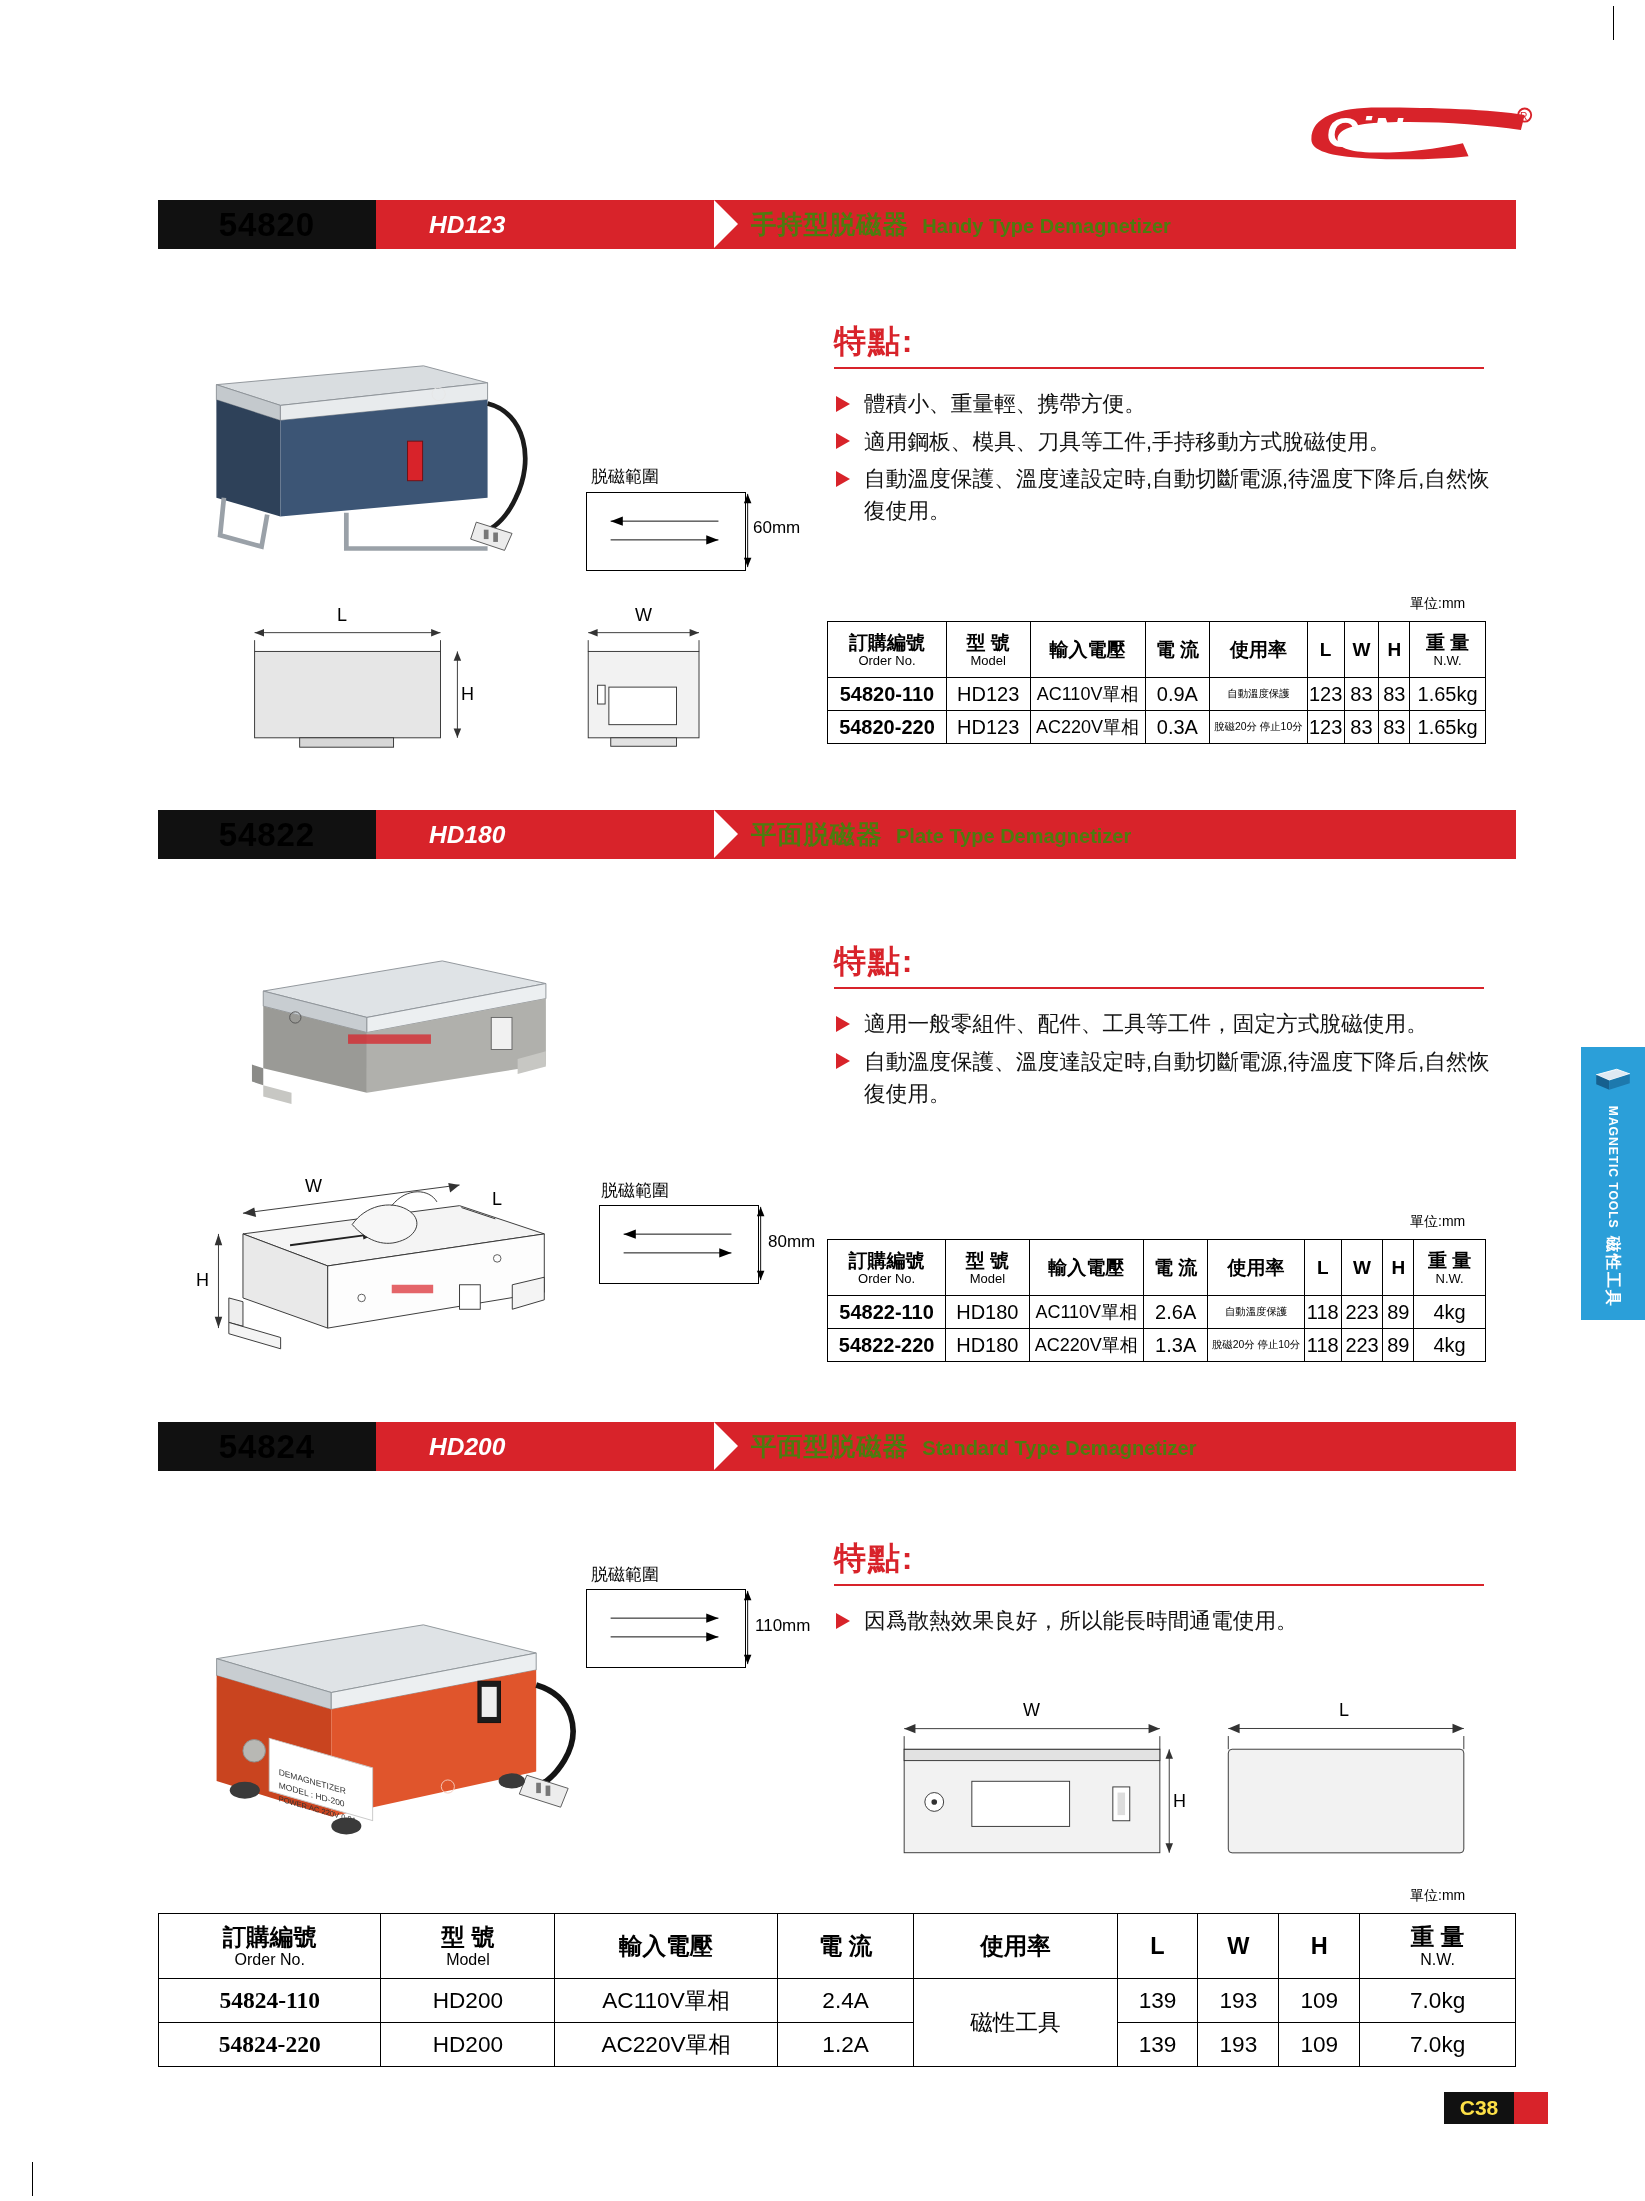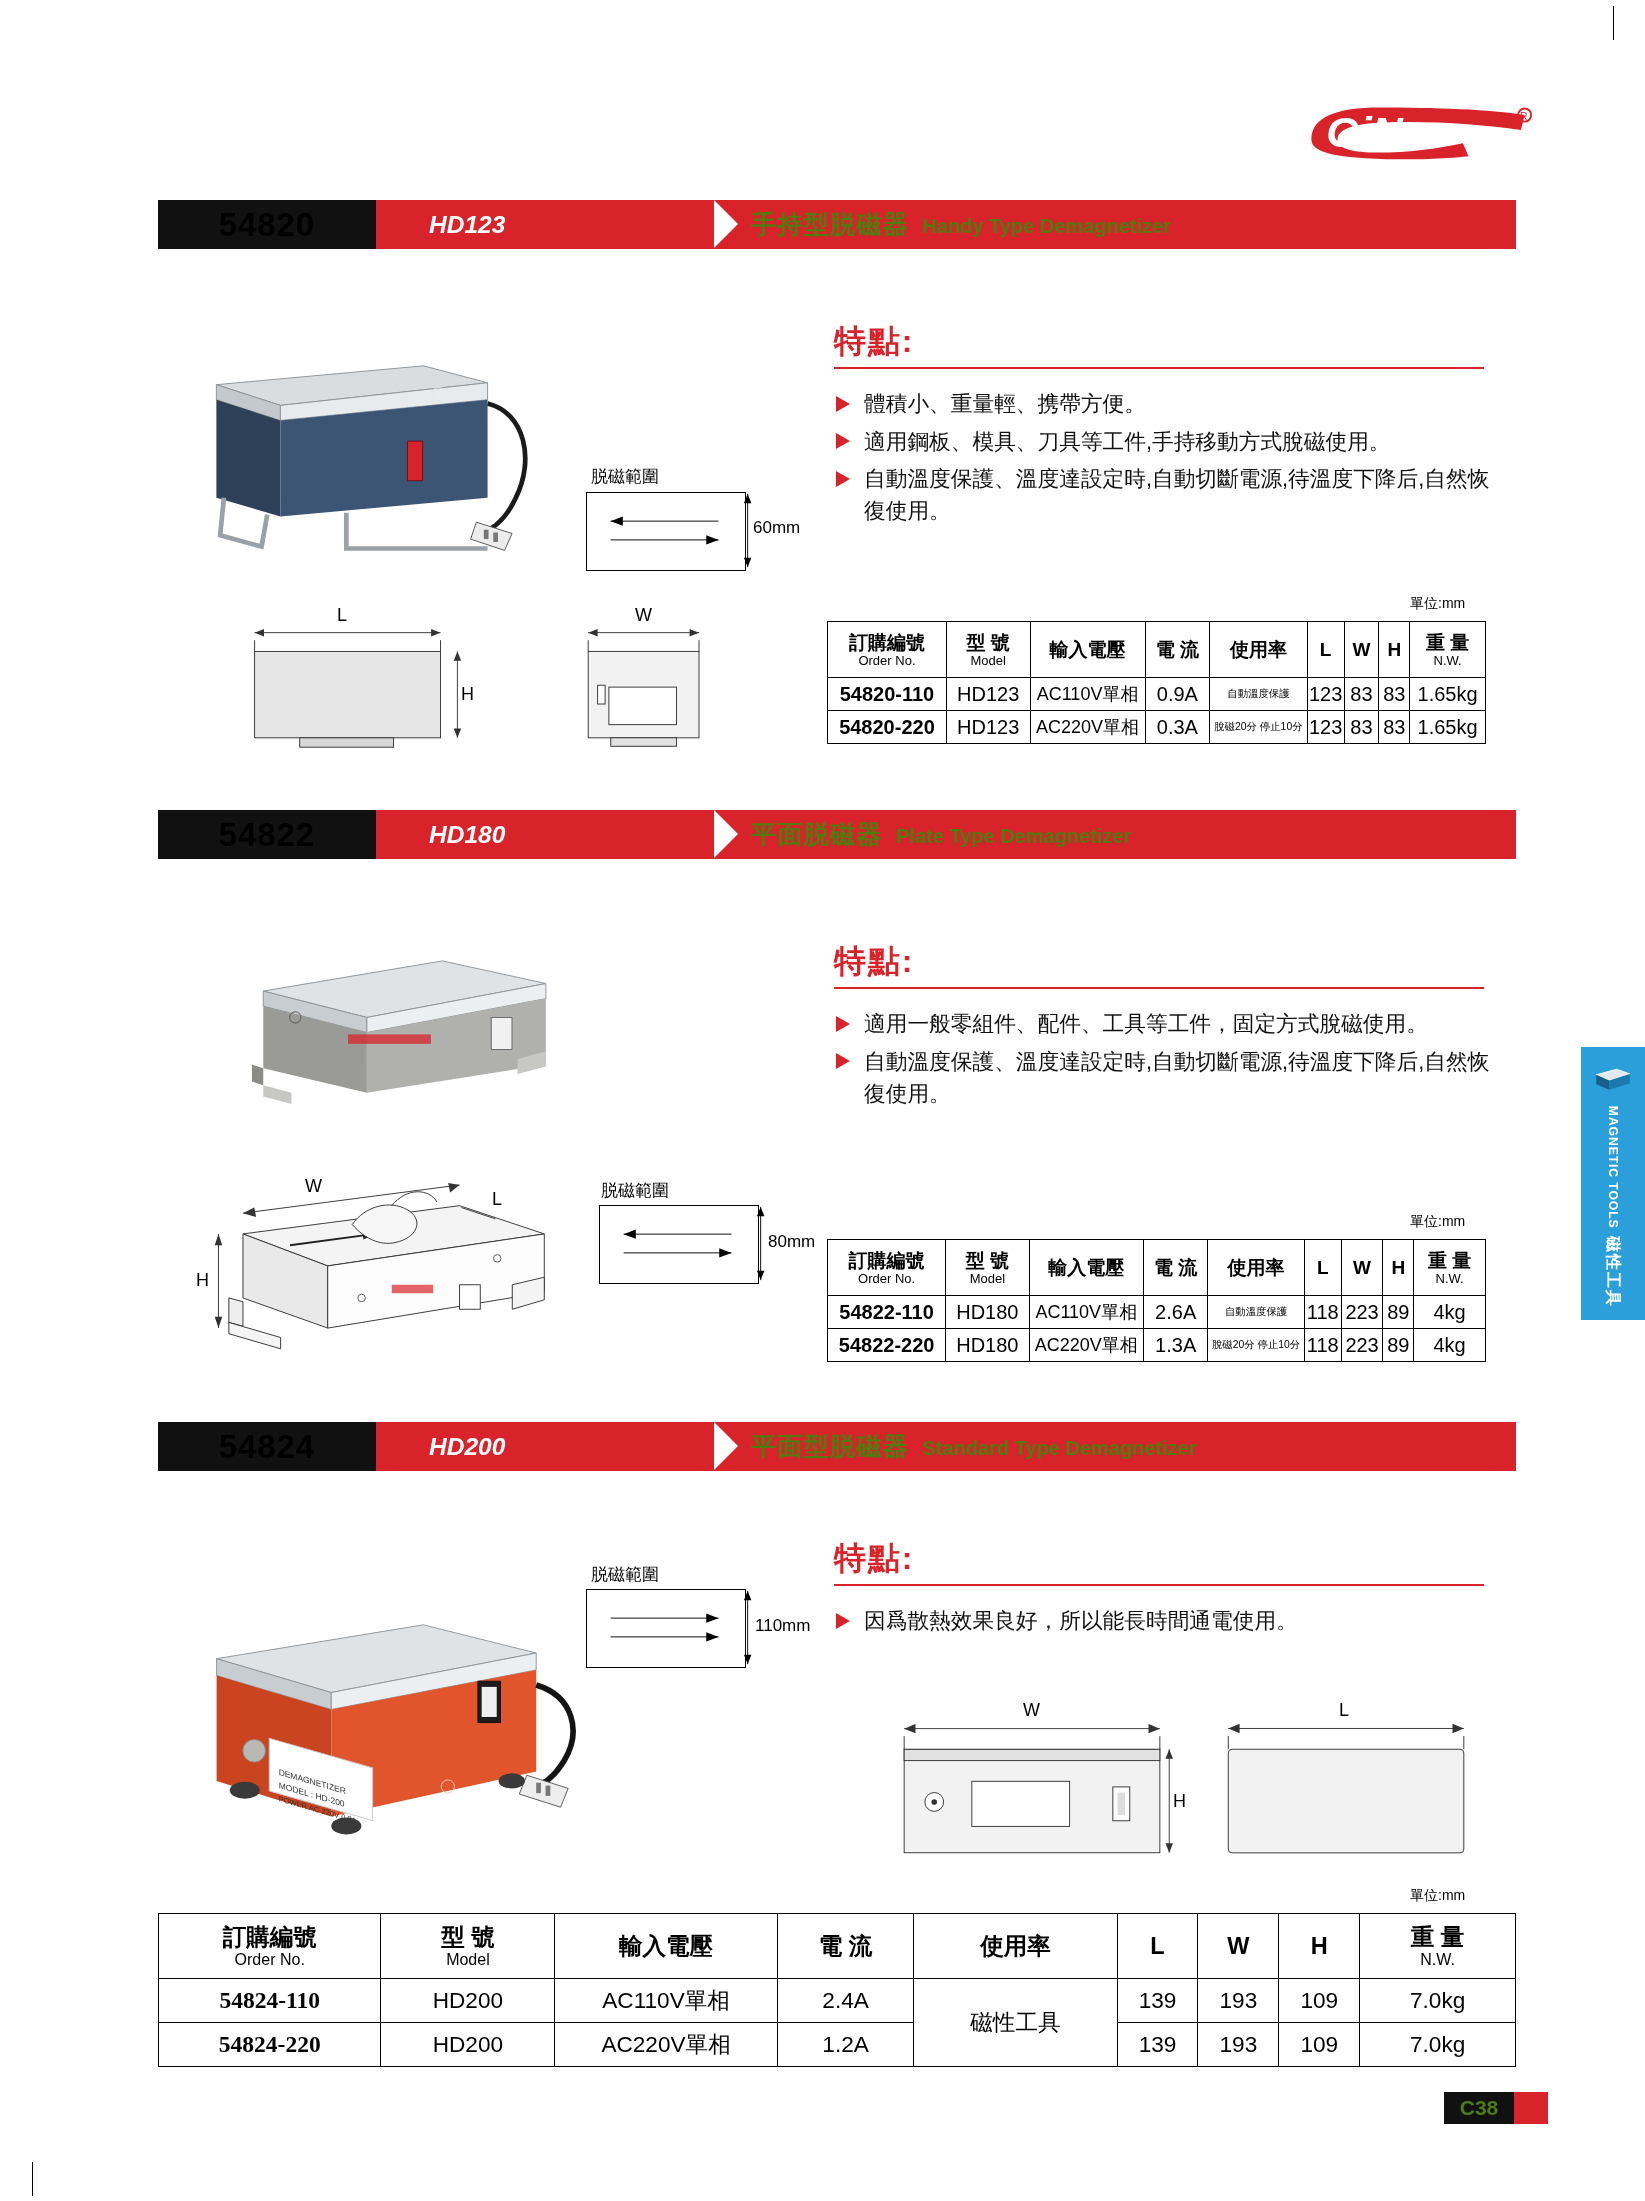--- a/index.html
+++ b/index.html
@@ -72,21 +72,21 @@
   .sidetab{position:absolute;right:0;top:1047px;width:64px;height:273px;background:#2b9fd9;}
   .sidetab .txt{position:absolute;left:0;top:0;width:273px;height:64px;
      transform:rotate(90deg);transform-origin:0 0;left:64px;top:0;
      display:flex;align-items:center;justify-content:center;}
   .sidetab .t1{font-size:12.2px;color:#fff;letter-spacing:0.9px;font-weight:bold;}
   .sidetab .t2{font-size:16px;color:#fff;font-weight:bold;letter-spacing:1.9px;margin-left:7.5px;}
 
   
   .pagenum{position:absolute;right:97px;top:2092px;width:104px;height:32px;background:#111;}
   .pagenum .p{position:absolute;left:0;top:0;width:70px;height:32px;line-height:32px;text-align:center;
-     color:#4d7c0f;font-size:21px;font-weight:bold;border-radius:6px;}
+     color:#fde047;font-size:21px;font-weight:bold;border-radius:6px;}
   .pagenum .red{position:absolute;right:0;top:0;width:34px;height:32px;background:#d8232a;}
 
   .photo{position:absolute;}
 </style>
 </head>
 <body>
 
 <div class="page">
 
   <div class="crop tr-v"></div>

